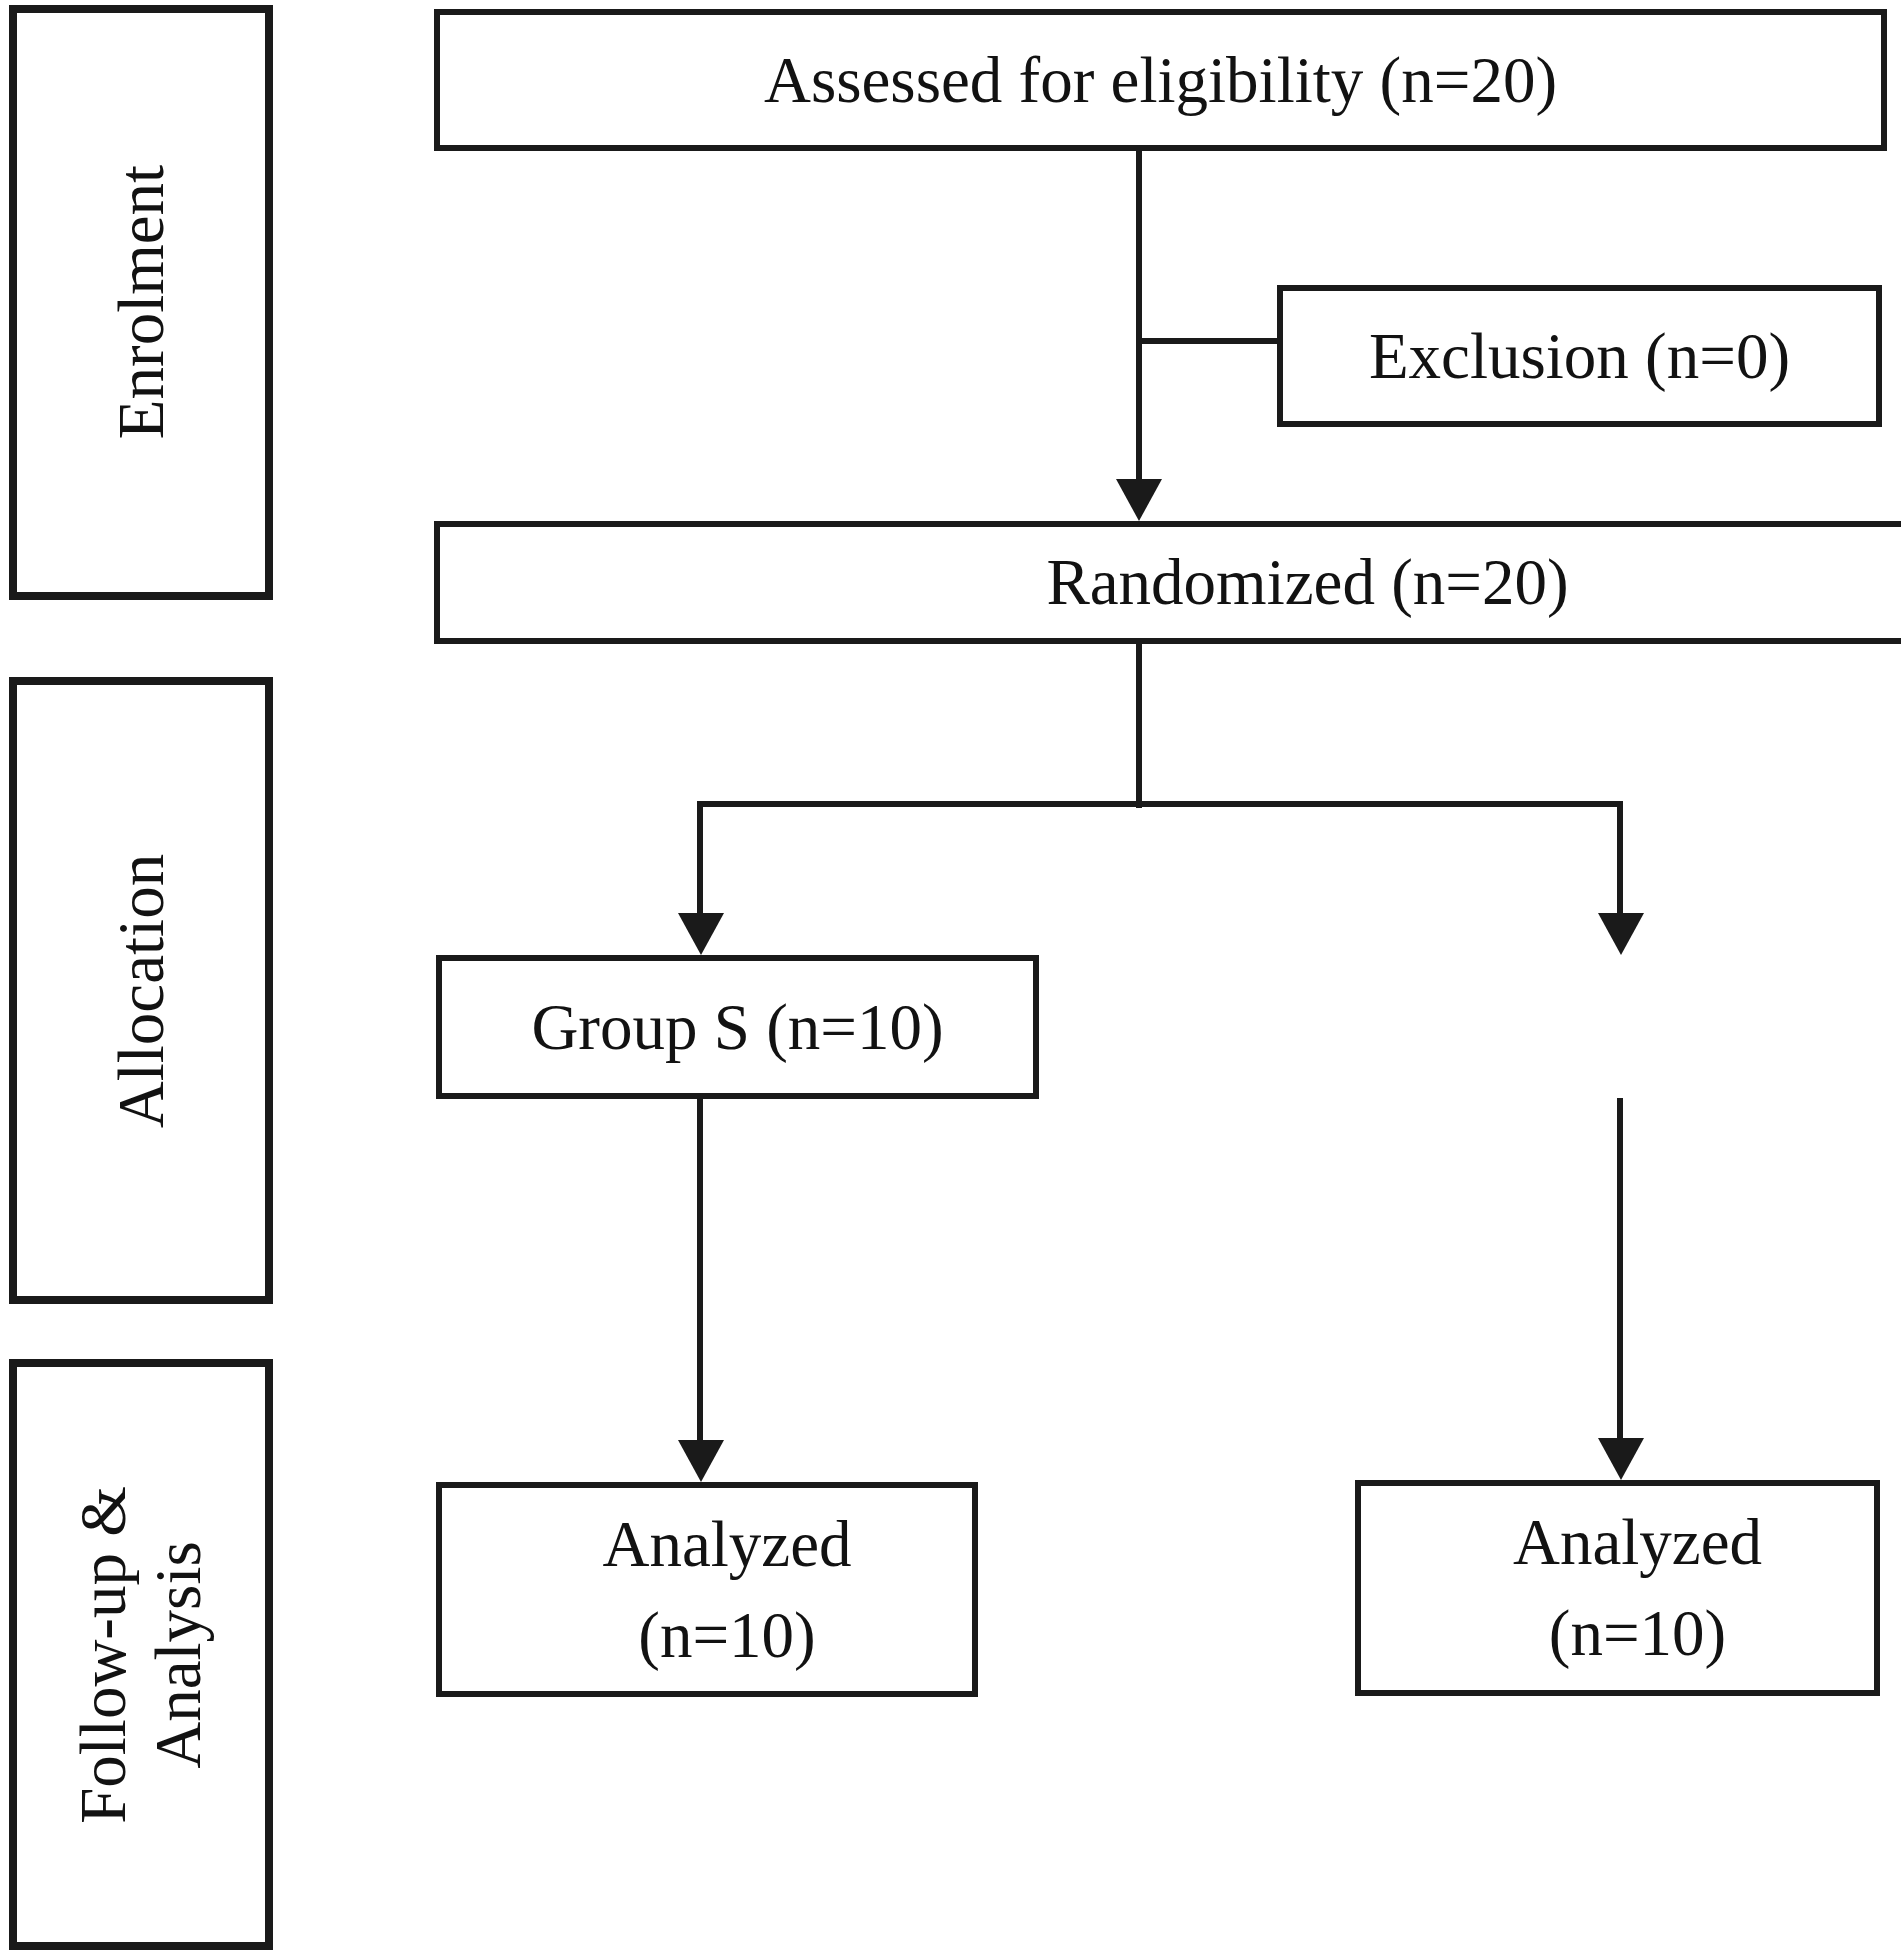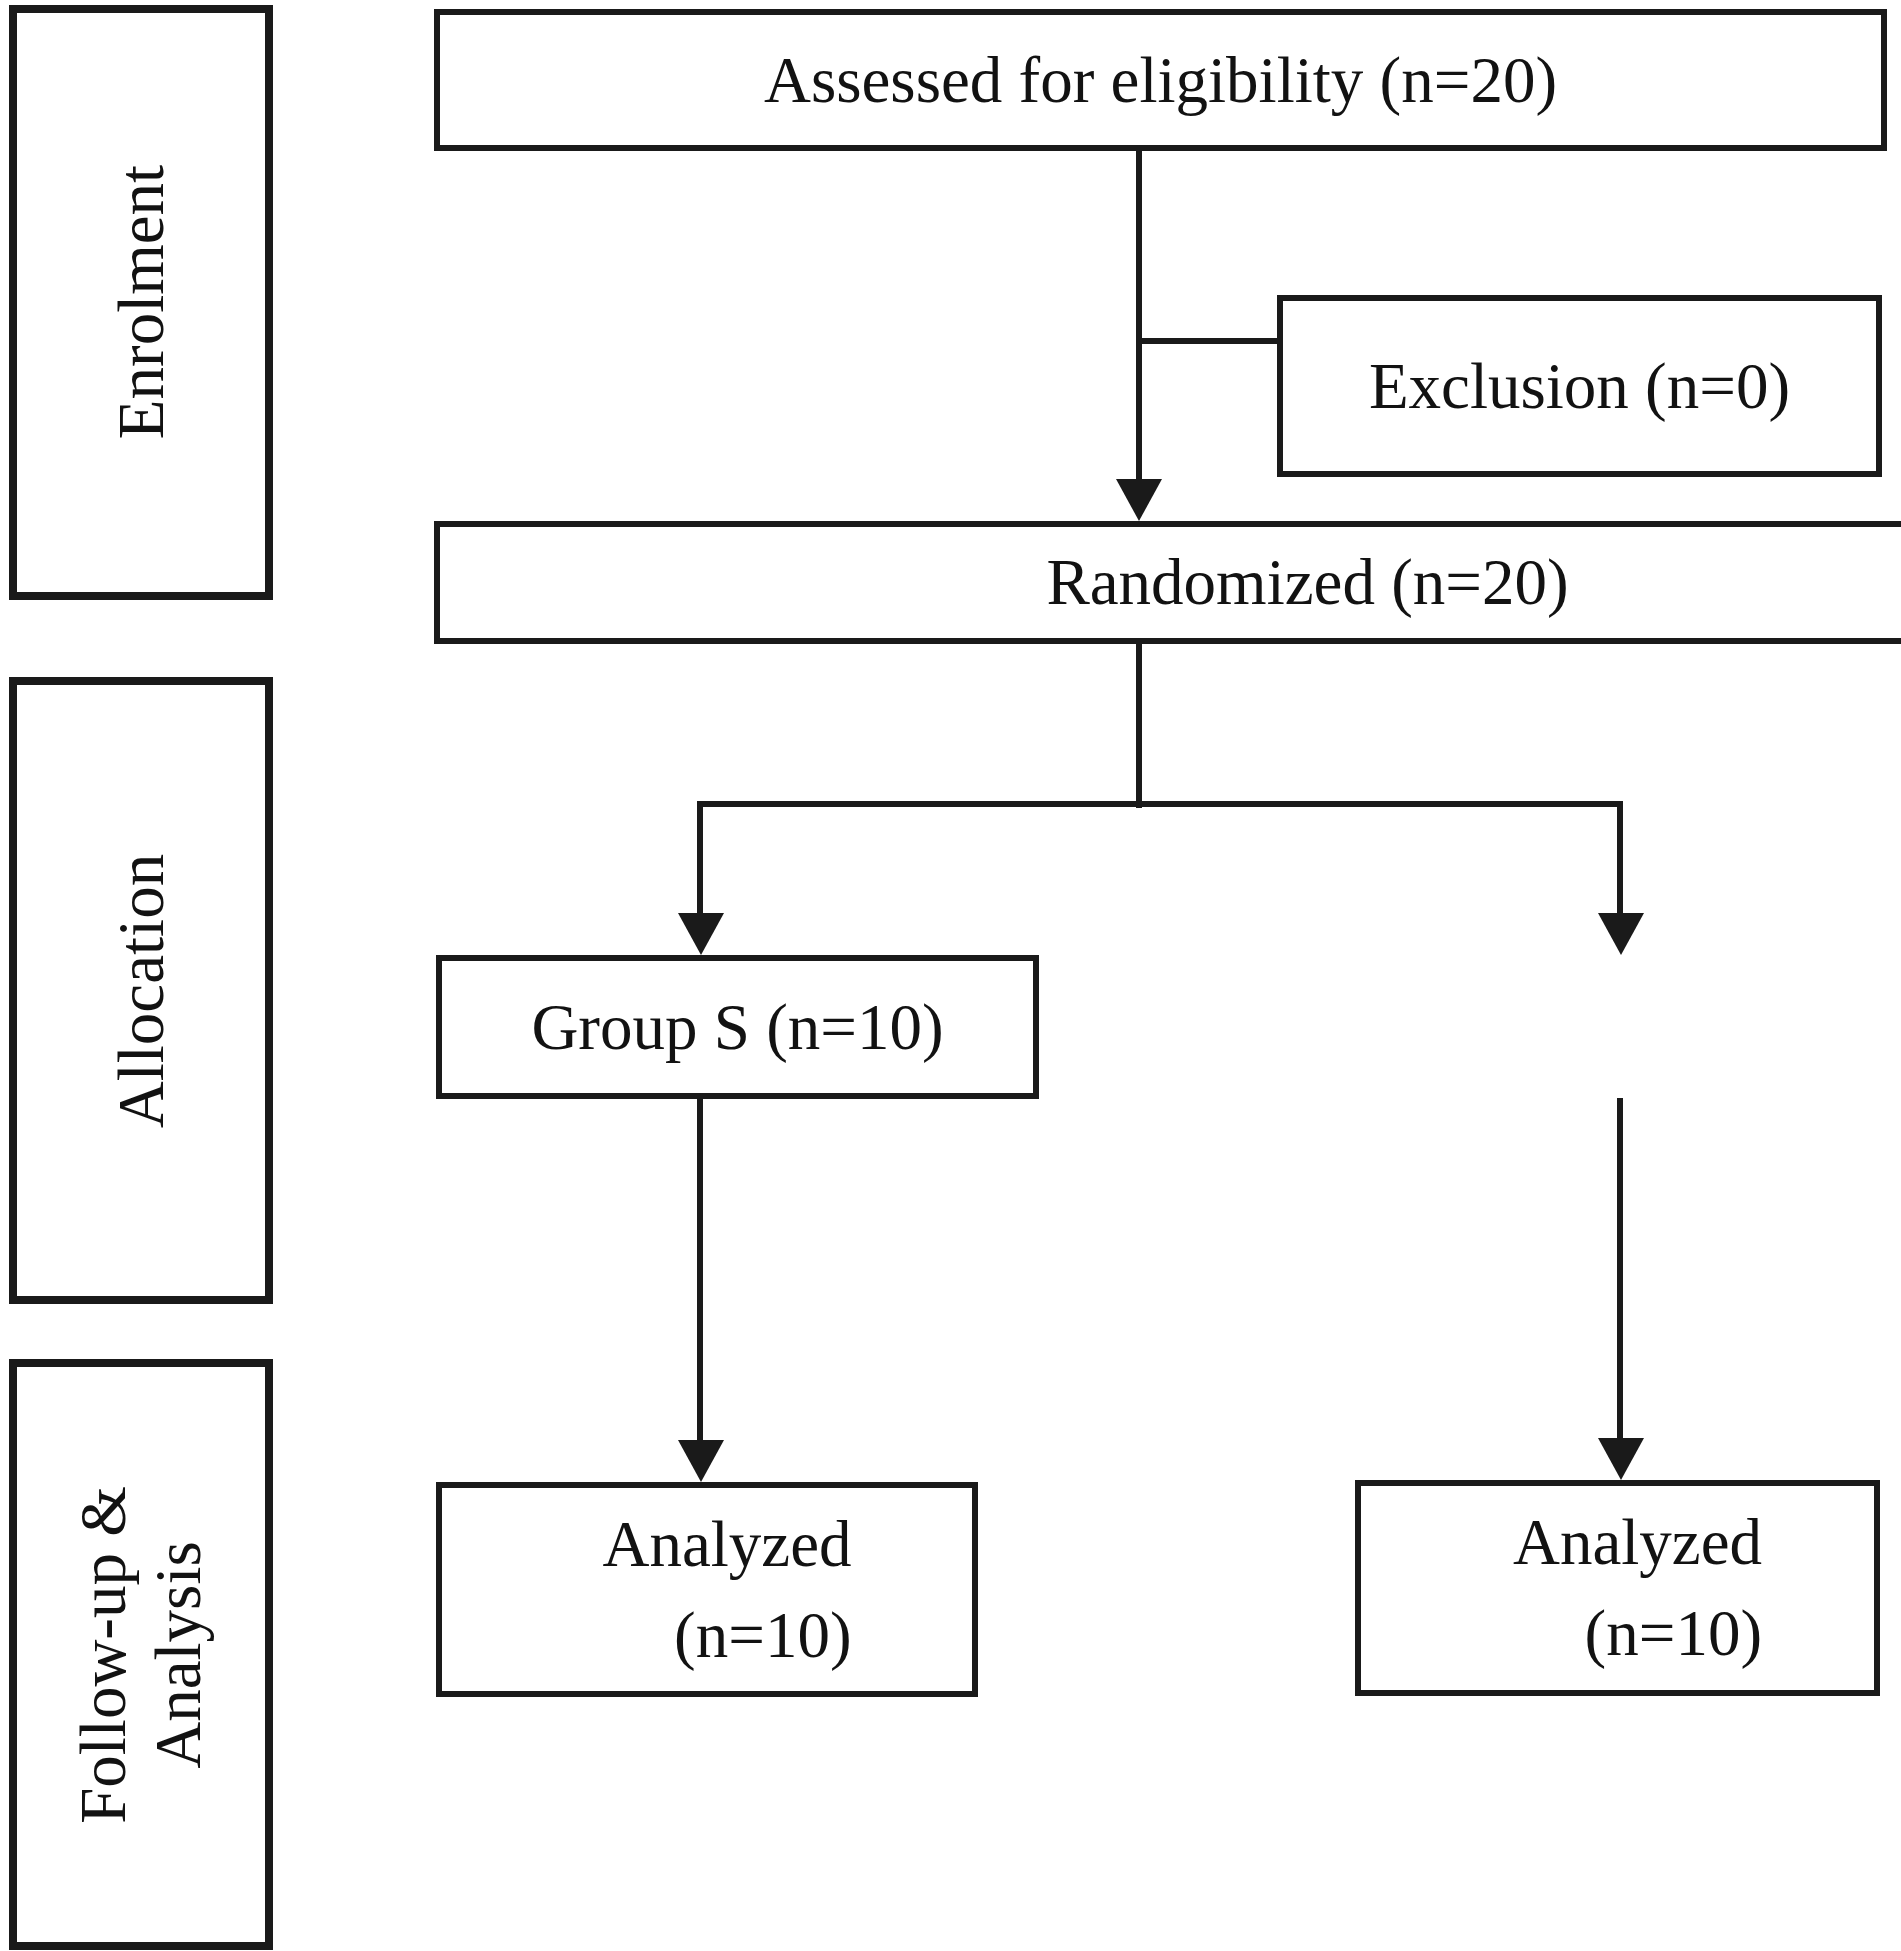--- a/index.html
+++ b/index.html
@@ -17,21 +17,21 @@
     overflow: hidden;
   }
   .box {
     position: absolute;
     box-sizing: border-box;
     background: #ffffff;
     border: 6.4px solid #1a1a1a;
     display: flex;
     align-items: center;
     justify-content: center;
-    text-align: right;
+    text-align: center;
     font-size: 65px;
     line-height: 1.4;
   }
   .node-label { white-space: nowrap; }
   .multiline .node-line { display: block; margin-left: 40px; }
   .stage {
     position: absolute;
     box-sizing: border-box;
     background: #ffffff;
     border: 8.2px solid #1a1a1a;
@@ -60,21 +60,21 @@
     border-top: 42px solid #1a1a1a;
   }
 
   
   #stage-enrolment  { left: 9px; top: 4.5px;    width: 264px; height: 595px; }
   #stage-allocation { left: 9px; top: 677px;  width: 264px; height: 627px; }
   #stage-followup   { left: 9px; top: 1359px; width: 264px; height: 591px; }
 
   
   #node-assessed   { left: 434px;  top: 9px;   width: 1453px; height: 142px; }
-  #node-exclusion  { left: 1277px; top: 295px;  width: 605px;  height: 182px; }
+  #node-exclusion  { left: 1277px; top: 285px;  width: 605px;  height: 142px; }
   #node-randomized { left: 434px;  top: 521px;  width: 1747px; height: 123px; }
   #node-group-s    { left: 436px;  top: 955px; width: 603px;  height: 144px; }
   #node-group-p    { left: 1355px; top: 955px; width: 527px;  height: 144px; }
   #node-analyzed-s { left: 436px;  top: 1482px; width: 542px;  height: 215px; }
   #node-analyzed-p { left: 1355px; top: 1480px; width: 525px;  height: 216px; }
 
   
   #conn-assessed-stem   { left: 1136px; top: 151px; width: 6.4px;    height: 329px; }
   #conn-exclusion-h     { left: 1142px; top: 338px; width: 135px;  height: 6.4px;  }
   #arrow-randomized     { left: 1116px; top: 479px; }

